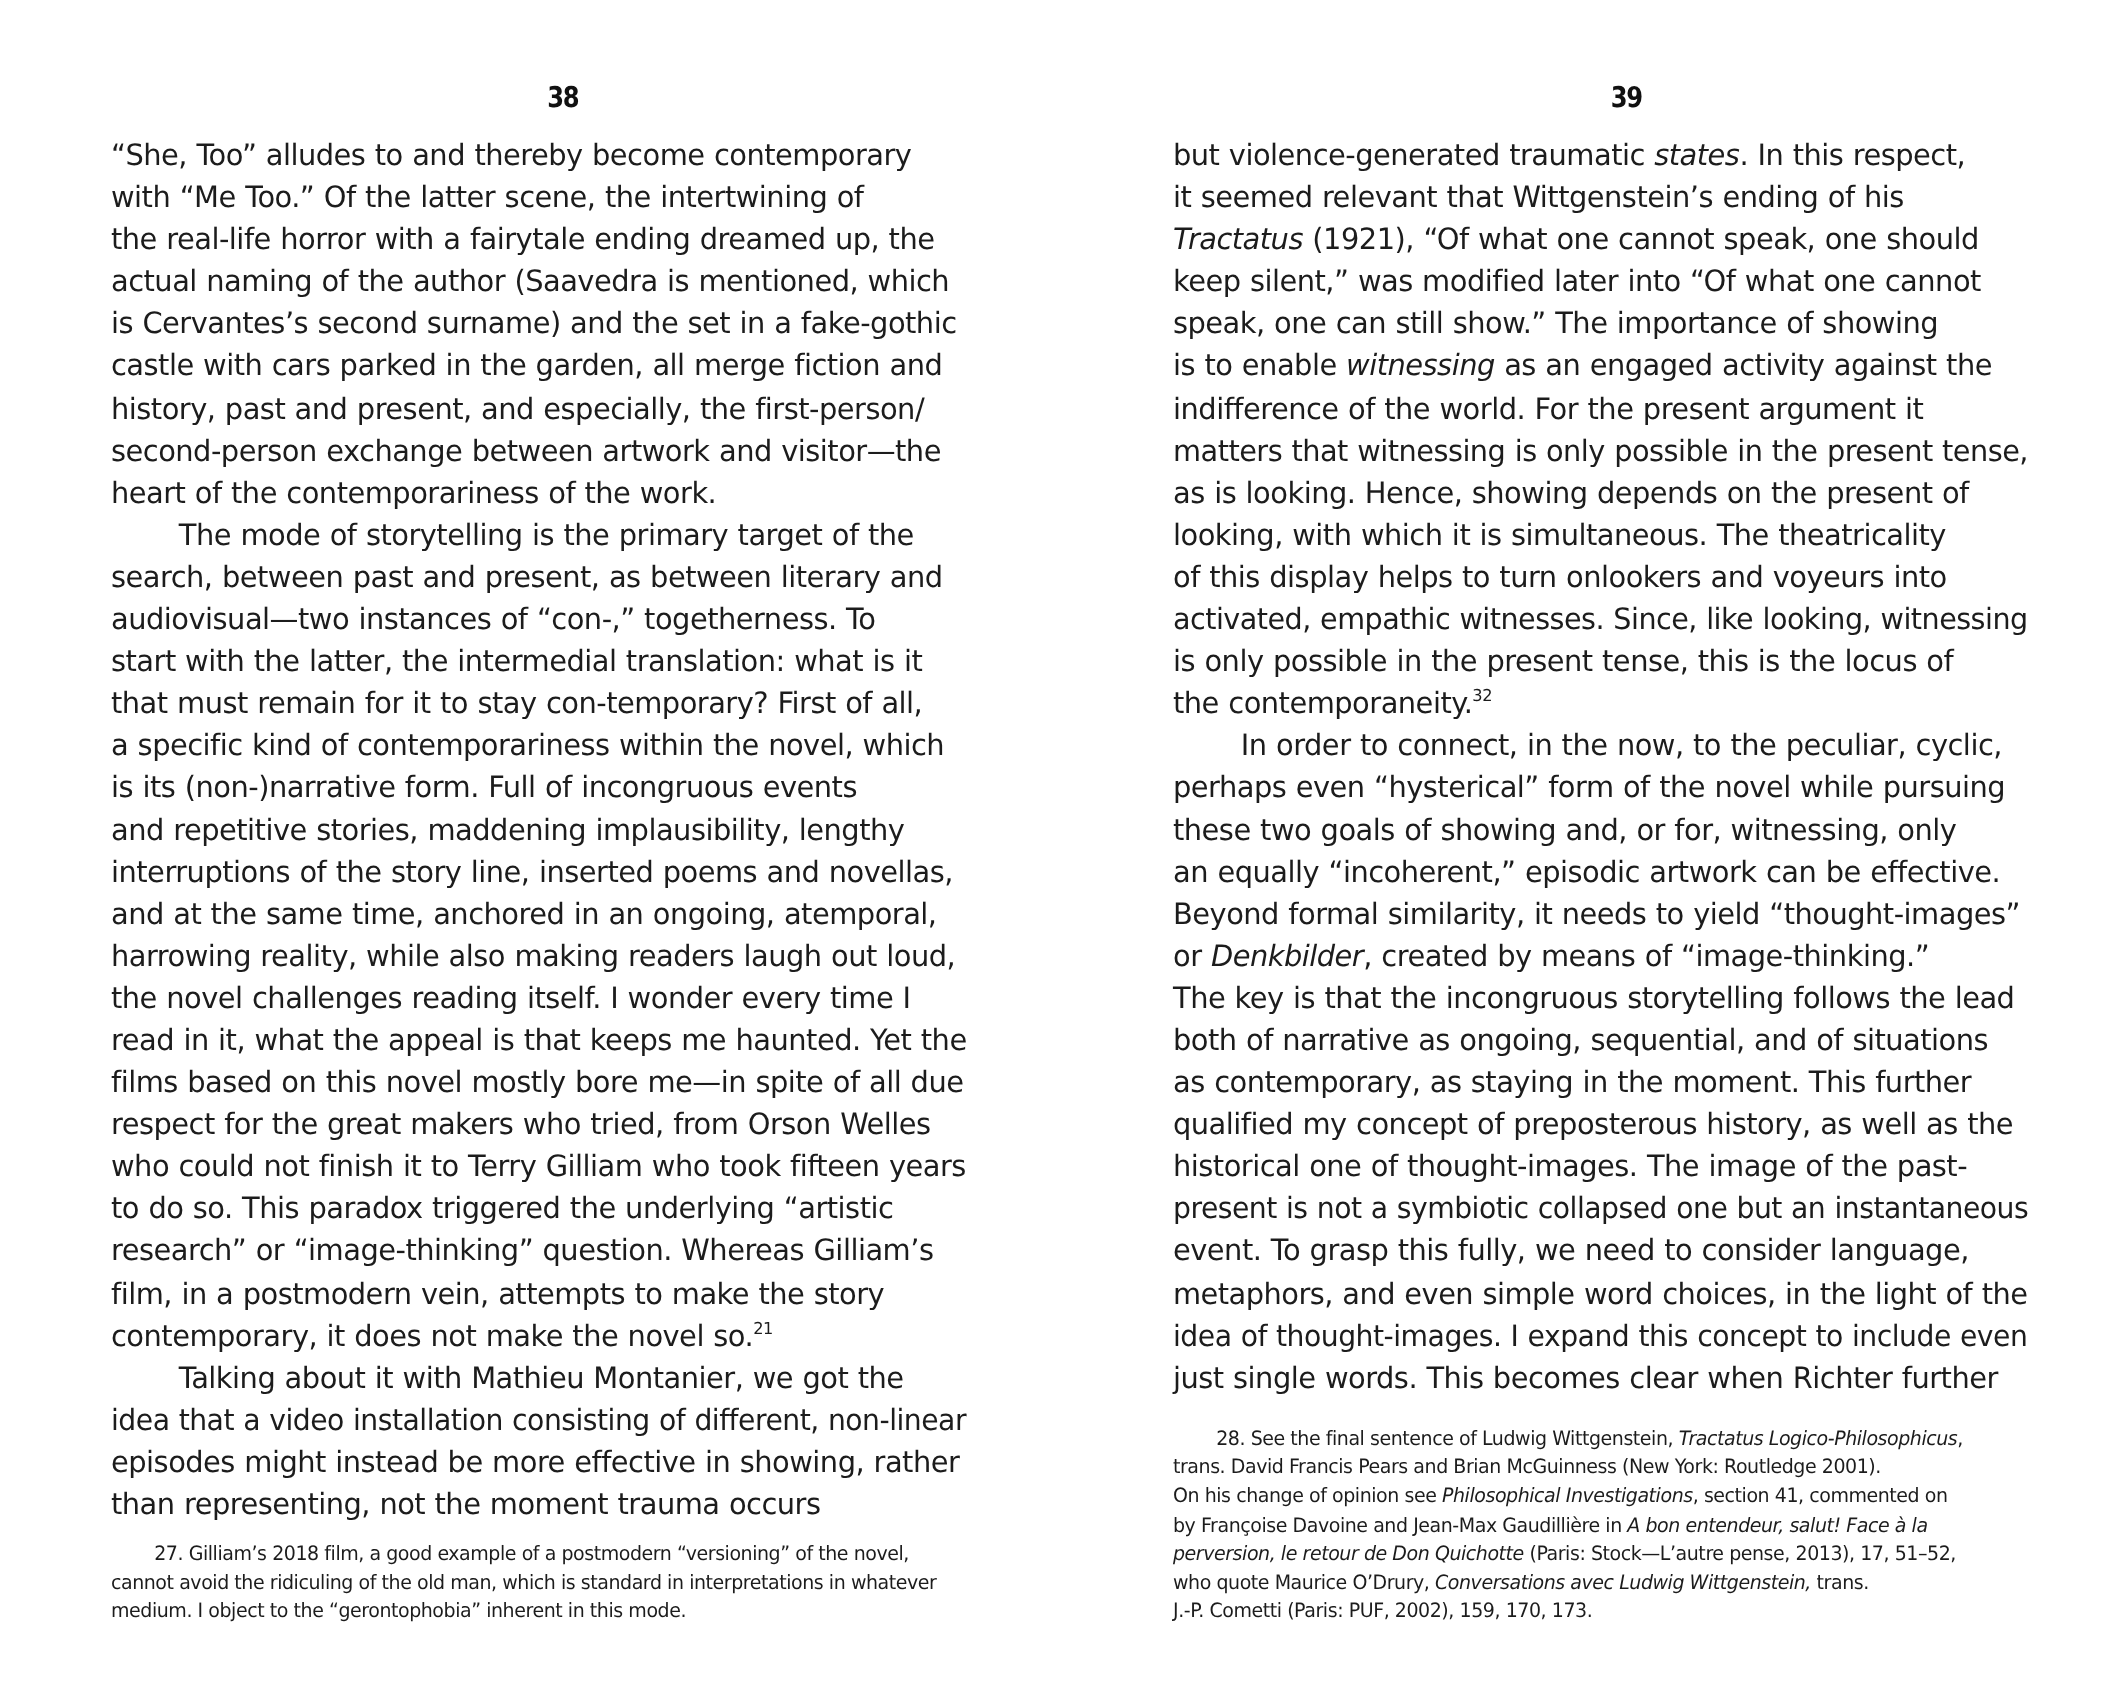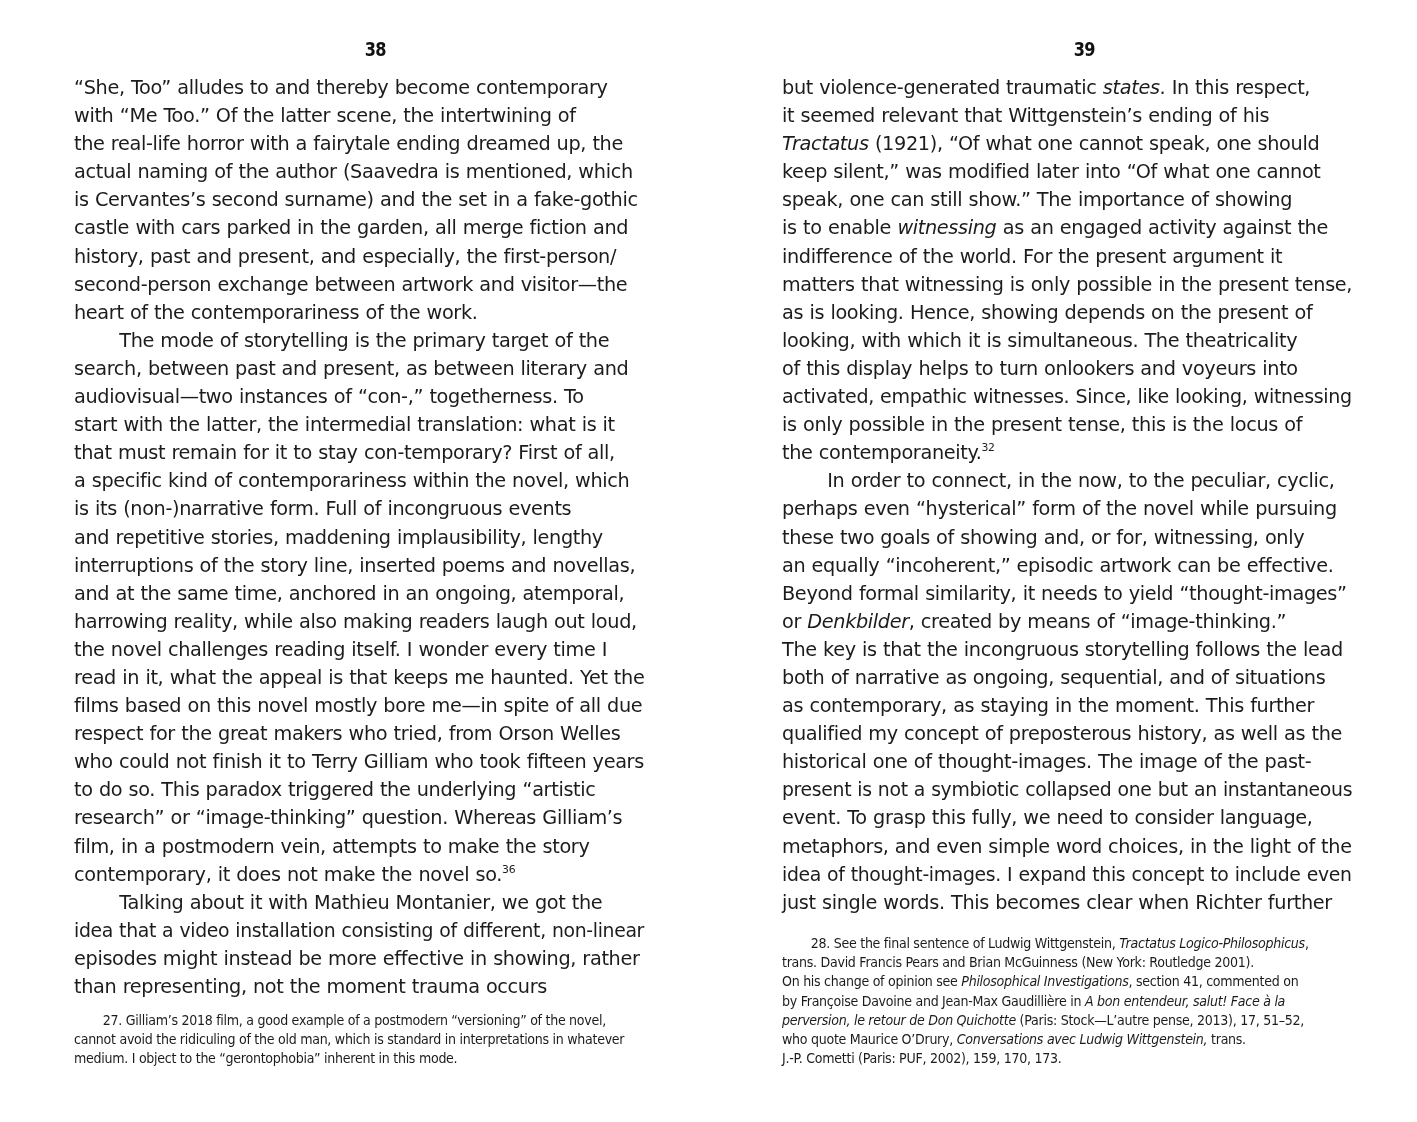--- a/index.html
+++ b/index.html
@@ -16,21 +16,21 @@
     font-family: "DejaVu Sans", sans-serif;
   }
   .spread {
     position: absolute;
     left: 0; top: 0;
     width: 1417px;
     height: 1122px;
   }
   .page {
     position: absolute;
-    top: 0;
+    top: 16px;
     height: 816px;
   }
   .page.left { left: 0; width: 708px; }
   .page.right { left: 708px; width: 709px; }
 
   .page-number {
     position: absolute;
     top: 38px;
     font-family: "DejaVu Sans", sans-serif;
     font-weight: bold;
@@ -112,21 +112,21 @@
         <span class="line" style="transform: scaleX(0.983); transform-origin: left center;"><span>and at the same time, anchored in an ongoing, atemporal,</span></span>
         <span class="line" style="transform: scaleX(0.983); transform-origin: left center;"><span>harrowing reality, while also making readers laugh out loud,</span></span>
         <span class="line" style="transform: scaleX(0.983); transform-origin: left center;"><span>the novel challenges reading itself. I wonder every time I</span></span>
         <span class="line" style="transform: scaleX(0.983); transform-origin: left center;"><span>read in it, what the appeal is that keeps me haunted. Yet the</span></span>
         <span class="line" style="transform: scaleX(0.983); transform-origin: left center;"><span>films based on this novel mostly bore me—in spite of all due</span></span>
         <span class="line" style="transform: scaleX(0.983); transform-origin: left center;"><span>respect for the great makers who tried, from Orson Welles</span></span>
         <span class="line" style="transform: scaleX(0.983); transform-origin: left center;"><span>who could not finish it to Terry Gilliam who took fifteen years</span></span>
         <span class="line" style="transform: scaleX(0.983); transform-origin: left center;"><span>to do so. This paradox triggered the underlying “artistic</span></span>
         <span class="line" style="transform: scaleX(0.983); transform-origin: left center;"><span>research” or “image-thinking” question. Whereas Gilliam’s</span></span>
         <span class="line" style="transform: scaleX(0.983); transform-origin: left center;"><span>film, in a postmodern vein, attempts to make the story</span></span>
-        <span class="line" style="transform: scaleX(0.983); transform-origin: left center;"><span>contemporary, it does not make the novel so.</span><sup>36</sup></span>
+        <span class="line" style="transform: scaleX(0.983); transform-origin: left center;"><span>contemporary, it does not make the novel so.</span><sup>21</sup></span>
         <span class="line indent" style="transform: scaleX(0.983); transform-origin: left center;"><span>Talking about it with Mathieu Montanier, we got the</span></span>
         <span class="line" style="transform: scaleX(0.961); transform-origin: left center;"><span>idea that a video installation consisting of different, non-linear</span></span>
         <span class="line" style="transform: scaleX(0.983); transform-origin: left center;"><span>episodes might instead be more effective in showing, rather</span></span>
         <span class="line" style="transform: scaleX(0.983); transform-origin: left center;"><span>than representing, not the moment trauma occurs</span></span>
       </div>
     <div class="footnotes" id="left-notes">
         <span class="fn-line indent" style="transform: scaleX(0.959); transform-origin: left center;"><span>27. Gilliam’s 2018 film, a good example of a postmodern “versioning” of the novel,</span></span>
         <span class="fn-line" style="transform: scaleX(0.959); transform-origin: left center;"><span>cannot avoid the ridiculing of the old man, which is standard in interpretations in whatever</span></span>
         <span class="fn-line" style="transform: scaleX(0.959); transform-origin: left center;"><span>medium. I object to the “gerontophobia” inherent in this mode.</span></span>
       </div>

